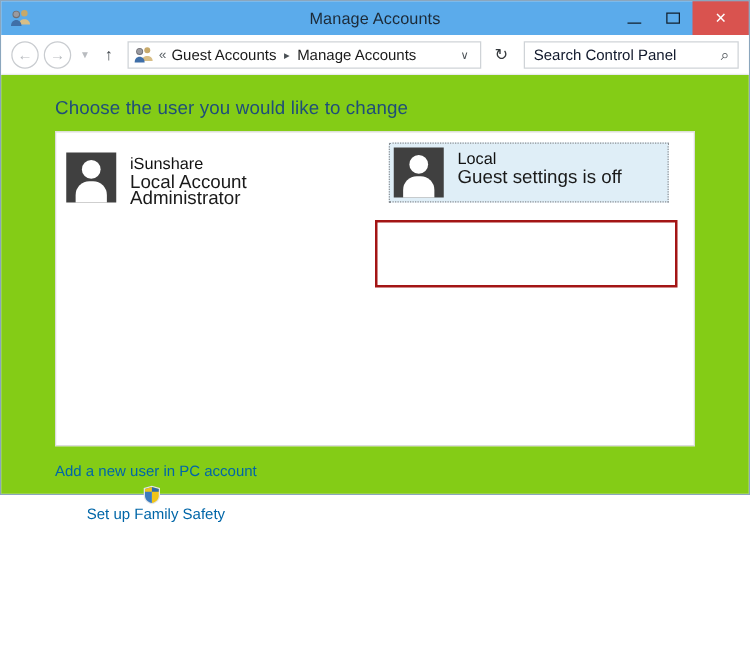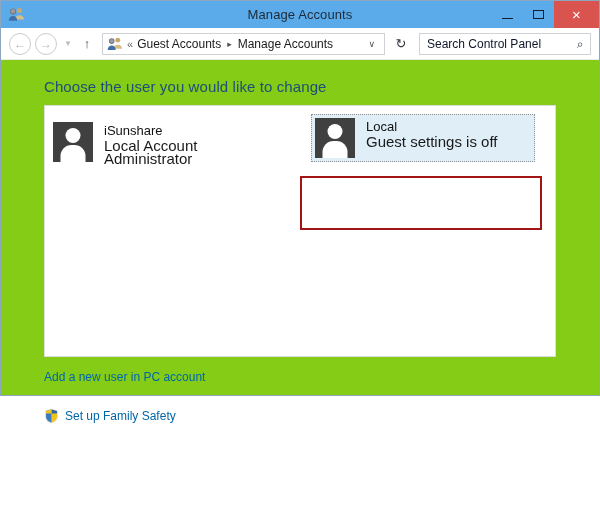--- a/index.html
+++ b/index.html
@@ -315,21 +315,22 @@
   }
   .link-plain {
     font-size: 12px;
     color: #0066a8;
     line-height: 18px;
     display: block;
   }
   .link-row {
     display: flex;
     align-items: center;
-    margin-top: 22px;
+    margin-top: 2px;
+    flex-direction: column;
   }
   .shield {
     width: 15px;
     height: 16px;
     flex: 0 0 auto;
     margin-right: 6px;
   }
   .link-shield-text {
     font-size: 12px;
     color: #0066a8;

